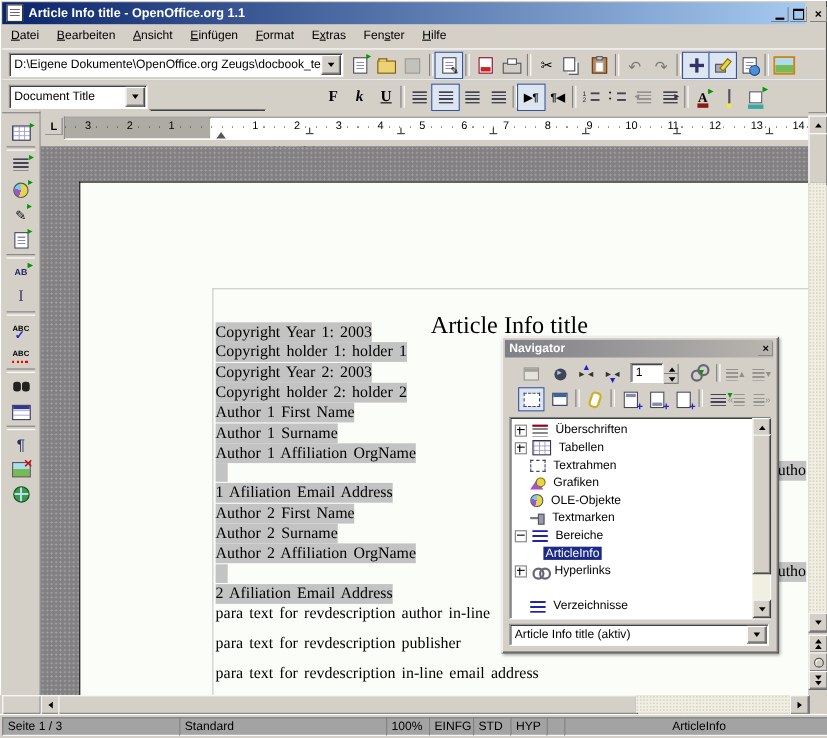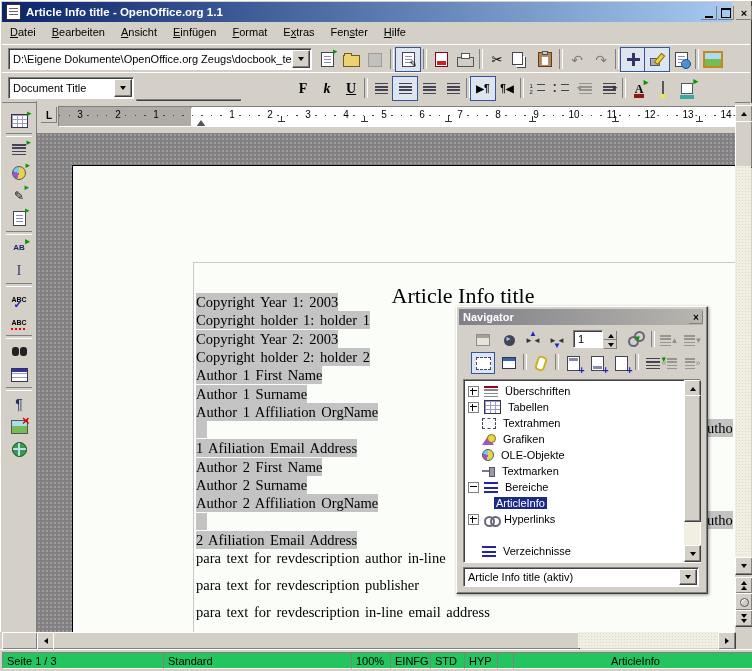--- a/index.html
+++ b/index.html
@@ -160,21 +160,21 @@
   .treerow{position:absolute;left:0;right:16px;height:16px;display:flex;align-items:center;font-size:11px;white-space:nowrap;}
   .expbox{width:9px;height:9px;background:#fff;border:1px solid #808080;position:relative;margin-right:5px;flex:none;}
   .expbox::before{content:"";position:absolute;left:1px;right:1px;top:3px;height:1px;background:#000;}
   .expbox.plus::after{content:"";position:absolute;top:1px;bottom:1px;left:3px;width:1px;background:#000;}
   .noexp{width:14px;flex:none;}
   .ticon{margin-right:5px;flex:none;}
   .treelabel{padding:0 2px;}
   .treerow.selected .treelabel{background:#1b2a85;color:#fff;}
 
   
-  .statusfield{background:#22c55e;border:1px solid;border-color:#808080 #fff #fff #808080;
+  .statusfield{background:#a3a3a3;border:1px solid;border-color:#808080 #fff #fff #808080;
      display:flex;align-items:center;padding:0 4px;font-size:11px;white-space:nowrap;overflow:hidden;}
 </style>
 </head>
 <body>
 
 <div id="win">
 
   <div class="a titlebar" style="left:2px;top:2px;width:730px;height:20px">
     <span class="appic"></span>
     <span class="titletext">Article Info title - OpenOffice.org 1.1</span>

